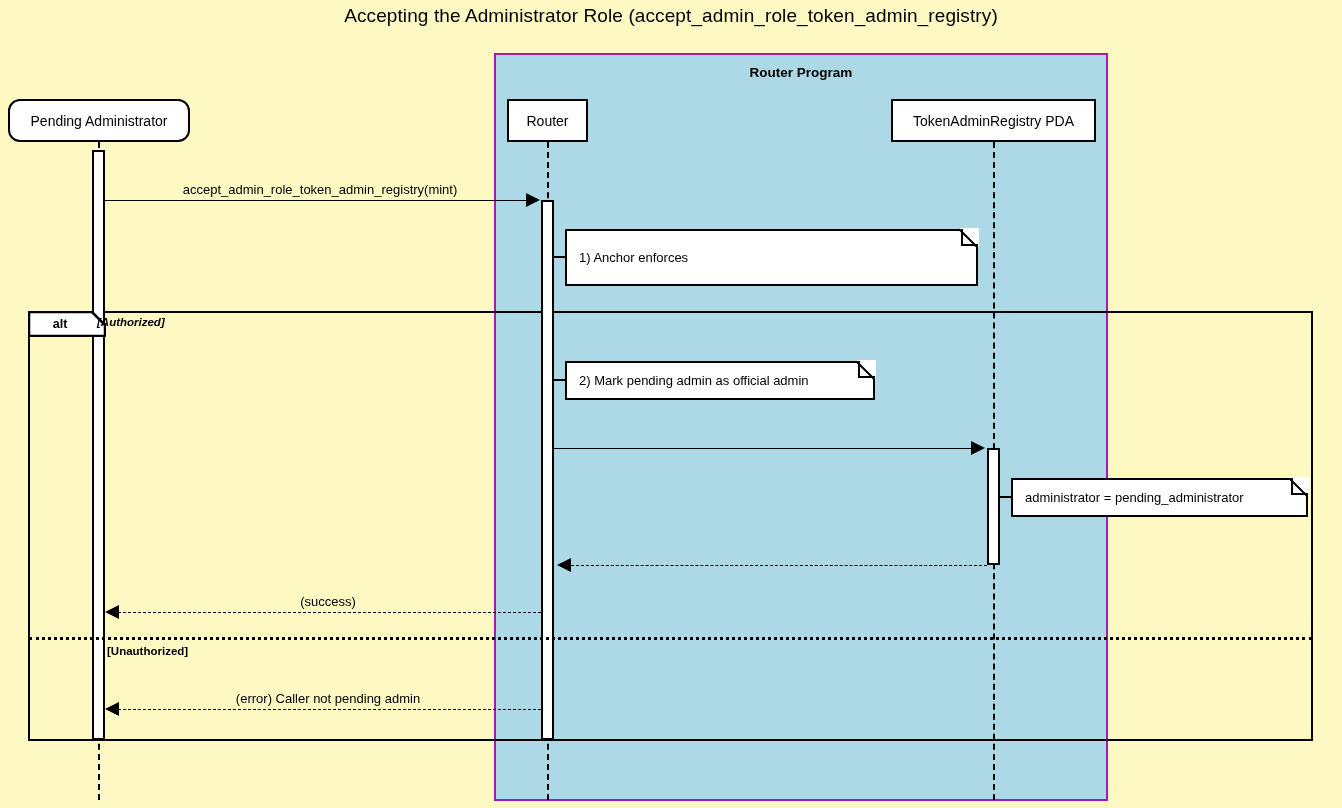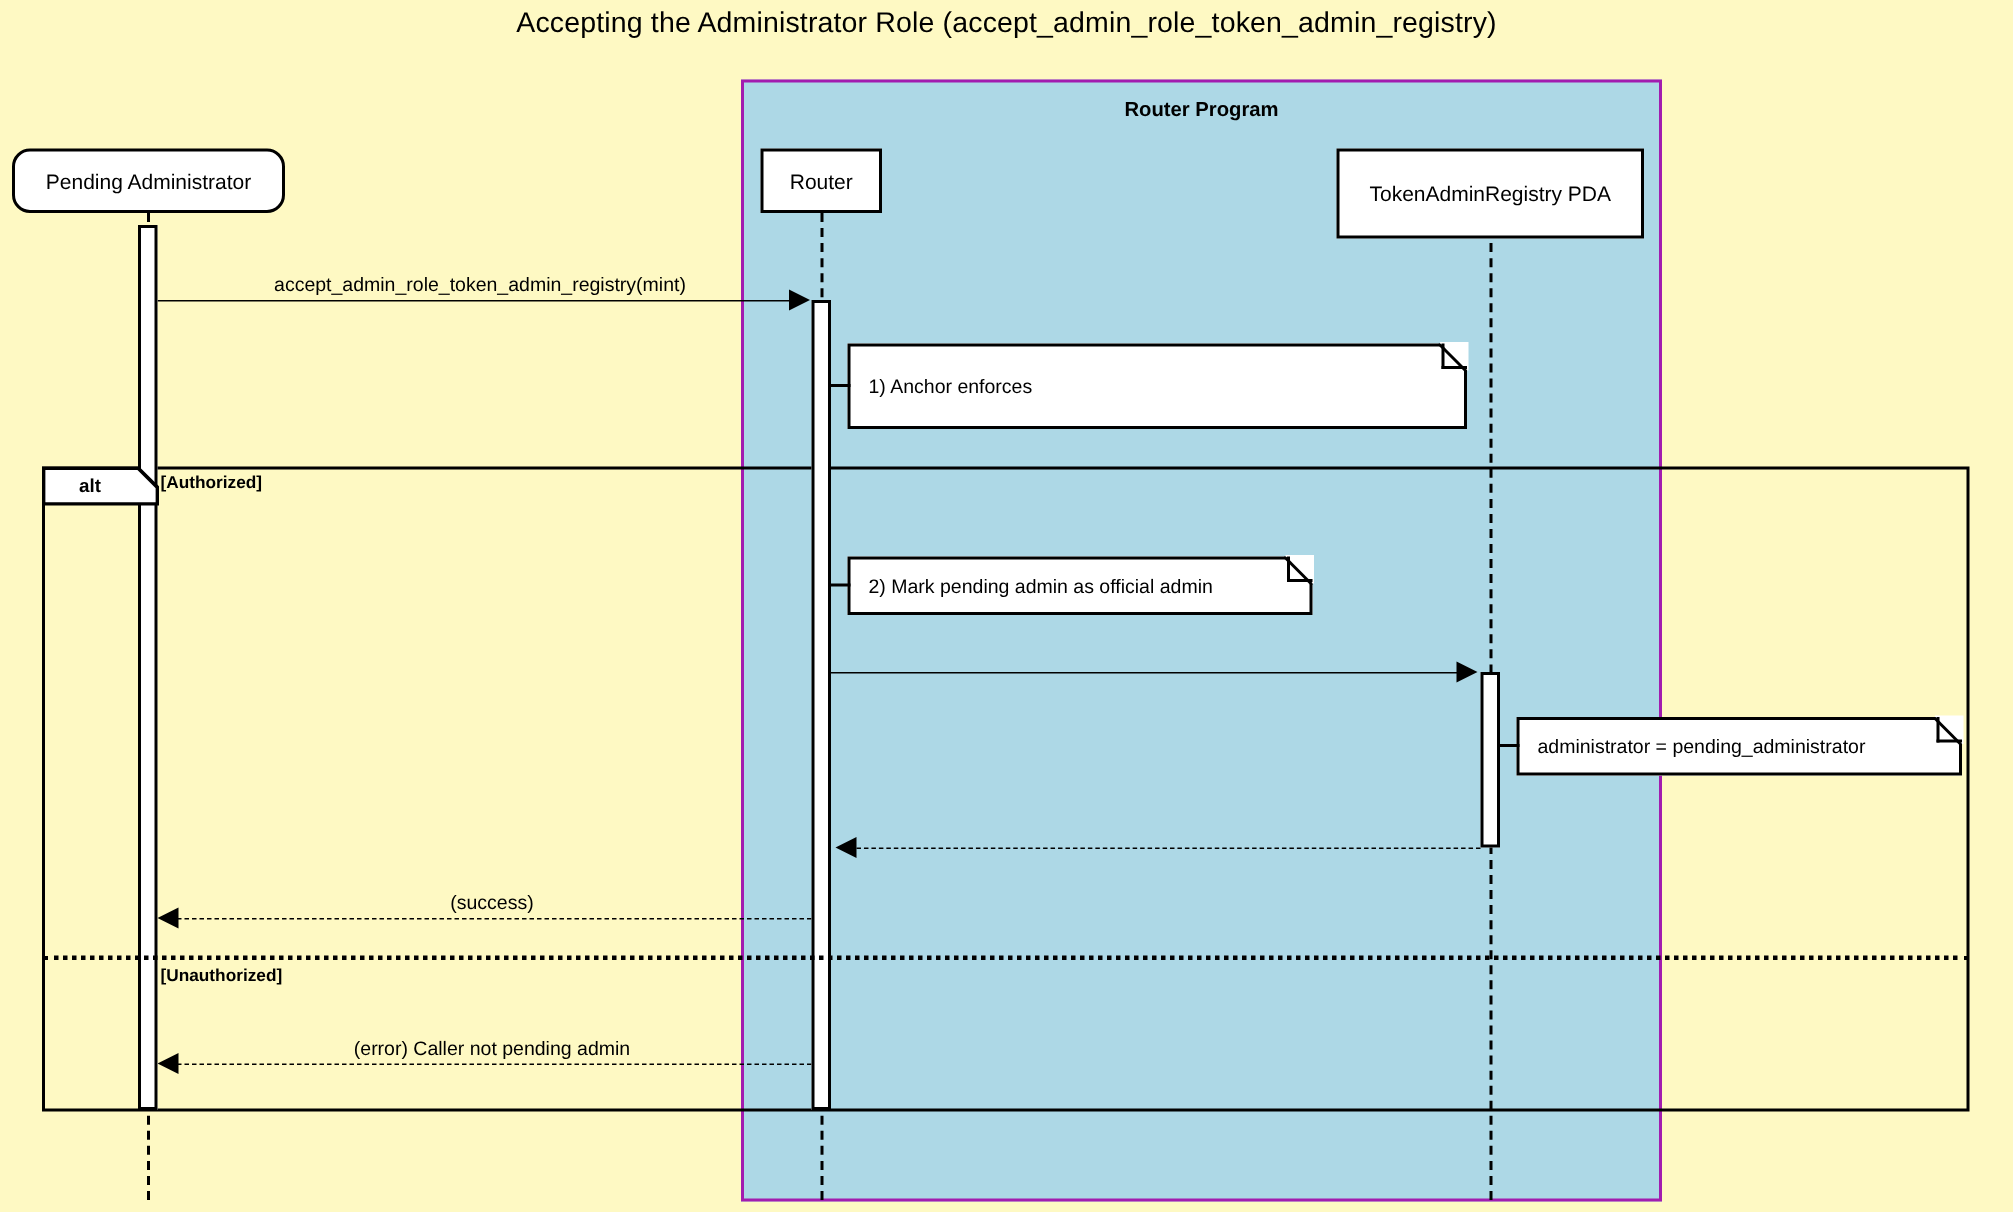--- a/index.html
+++ b/index.html
@@ -231,34 +231,34 @@
   <div class="lifeline" style="left:98px; top:142px; height:658px;"></div>
   <div class="lifeline" style="left:547px; top:142px; height:658px;"></div>
   <div class="lifeline" style="left:993px; top:142px; height:658px;"></div>
 
   <div class="participant" style="left:8px; top:99px; width:182px; height:43px;border-radius:12px;">
     <span>Pending Administrator</span>
   </div>
   <div class="participant" style="left:507px; top:99px; width:81px; height:43px;">
     <span>Router</span>
   </div>
-  <div class="participant" style="left:891px; top:99px; width:205px; height:60px;justify-content:center;">
+  <div class="participant" style="left:891px; top:99px; width:205px; height:43px;justify-content:center;">
     <span>TokenAdminRegistry PDA</span>
   </div>
 
   <div class="frag" style="left:28px; top:311px; width:1285px; height:430px;"></div>
 
   <div class="frag-tab" style="left:28px; top:311px; width:78px; height:40px;">
     <svg width="78" height="26" viewBox="0 0 78 26">
       <polygon points="1,1 64,1 77,14 77,25 1,25" fill="#ffffff" stroke="#000000" stroke-width="2.5"></polygon>
     </svg>
     <div class="frag-tab-label" style="width:64px; height:26px;">alt</div>
   </div>
 
-  <div class="frag-guard" style="left:107px; top:316px;">[Authorized]</div>
+  <div class="frag-guard" style="left:97px; top:316px;font-style:italic;">[Authorized]</div>
 
   <div class="frag-divider" style="left:29px; top:637px; width:1283px;"></div>
 
   <div class="frag-guard" style="left:107px; top:645px;">[Unauthorized]</div>
 
   <div class="activation" style="left:92px; top:150px; width:13px; height:590px;"></div>
   <div class="activation" style="left:541px; top:200px; width:13px; height:540px;"></div>
   <div class="activation" style="left:987px; top:448px; width:13px; height:117px;"></div>
 
   <div class="msg-label" style="left:105px; top:182px; width:430px;">accept_admin_role_token_admin_registry(mint)</div>
@@ -272,21 +272,21 @@
     <div class="fold-mask"></div>
     <div class="fold"></div>
     <svg class="fold-diag" viewBox="0 0 19 19">
       <line x1="0" y1="0" x2="19" y2="19" stroke="#000000" stroke-width="2"></line>
     </svg>
     <div class="note-text">
       <div>1) Anchor enforces</div>
     </div>
   </div>
 
-  <div class="note" style="left:565px; top:361px; width:310px; height:39px;margin-top:10px;">
+  <div class="note" style="left:565px; top:361px; width:310px; height:39px;">
     <div class="note-connector" style="left:-11px; top:18px; width:13px;"></div>
     <div class="note-body"></div>
     <div class="fold-mask"></div>
     <div class="fold"></div>
     <svg class="fold-diag" viewBox="0 0 19 19">
       <line x1="0" y1="0" x2="19" y2="19" stroke="#000000" stroke-width="2"></line>
     </svg>
     <div class="note-text">
       <div>2) Mark pending admin as official admin</div>
     </div>

